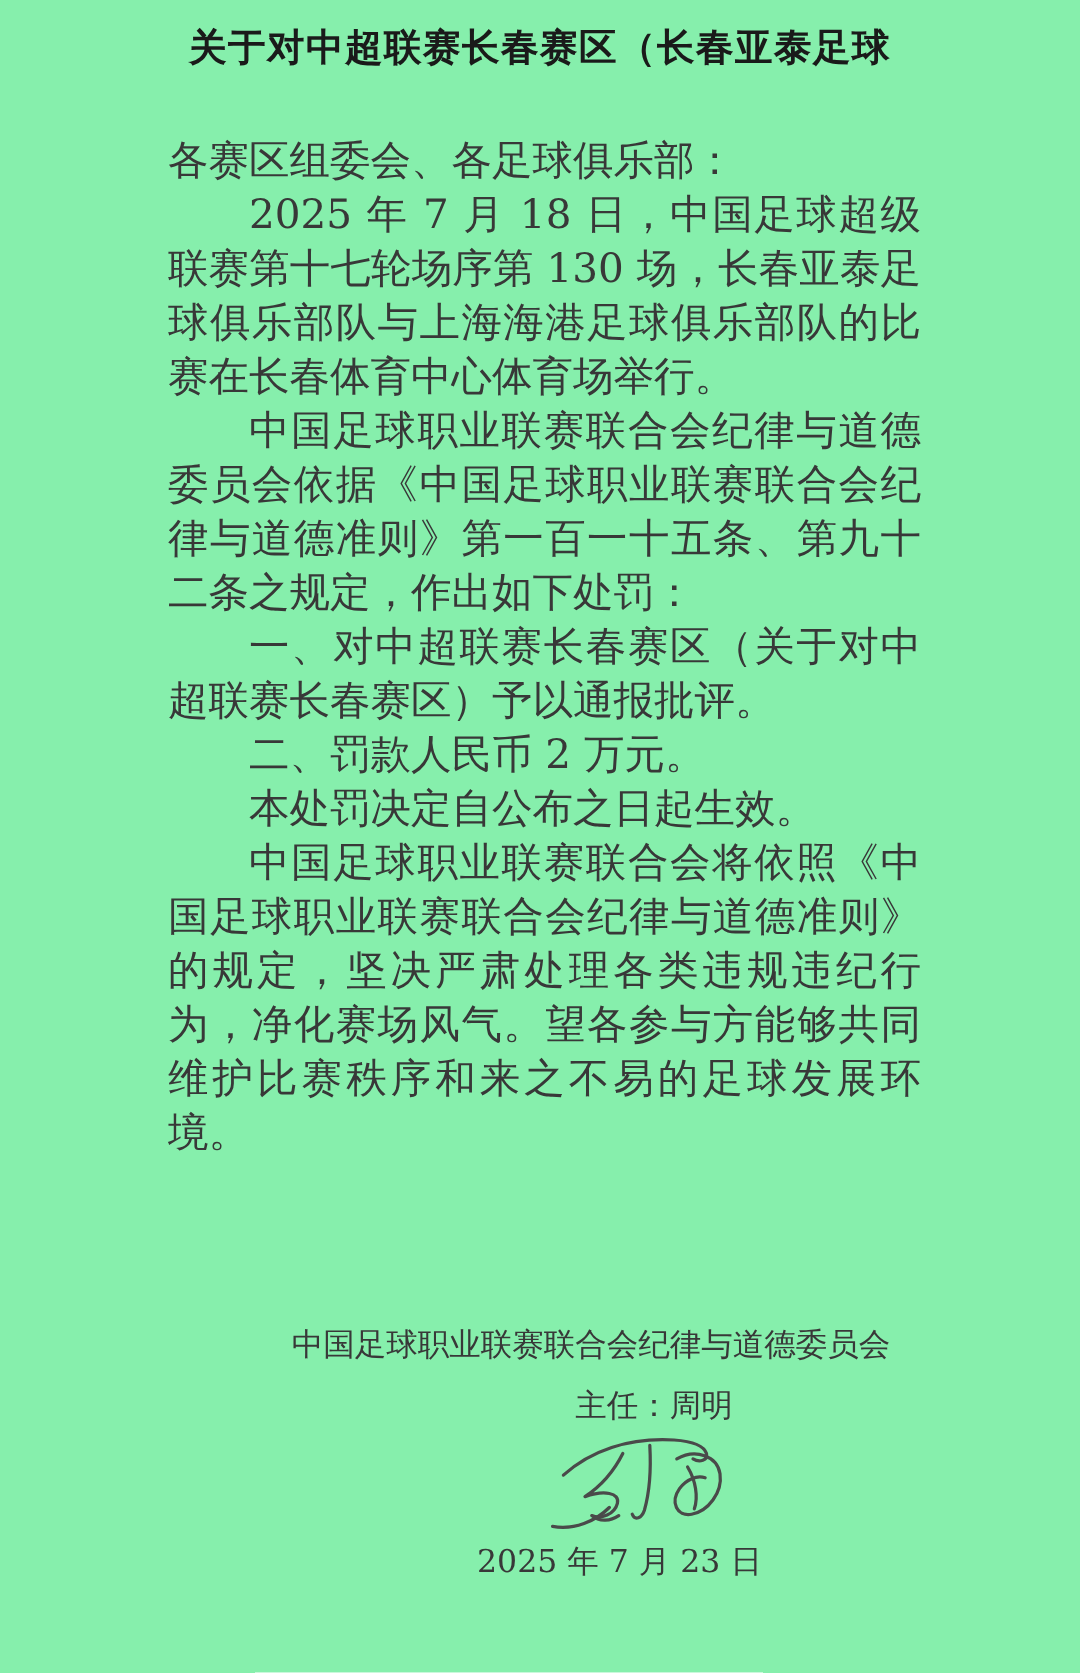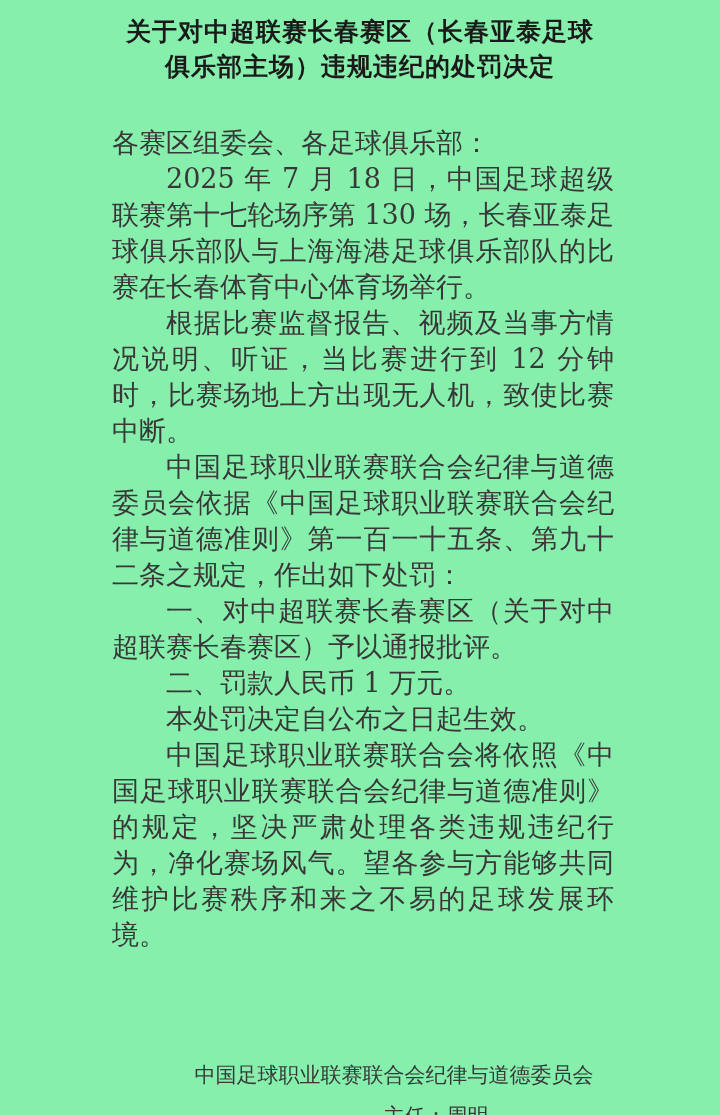--- a/index.html
+++ b/index.html
@@ -71,30 +71,28 @@
     line-height: 24px;
   }
 </style>
 </head>
 <body>
 
 <div class="page">
 
   <div class="doc-title">
     <div>关于对中超联赛长春赛区（长春亚泰足球</div>
-    <div>俱乐部主场）违规违纪的处罚决定</div>
   </div>
 
   <div class="doc-body">
     <p class="salutation">各赛区组委会、各足球俱乐部：</p>
     <p>2025 年 7 月 18 日，中国足球超级联赛第十七轮场序第 130 场，长春亚泰足球俱乐部队与上海海港足球俱乐部队的比赛在长春体育中心体育场举行。</p>
-    <p>根据比赛监督报告、视频及当事方情况说明、听证，当比赛进行到 12 分钟时，比赛场地上方出现无人机，致使比赛中断。</p>
     <p>中国足球职业联赛联合会纪律与道德委员会依据《中国足球职业联赛联合会纪律与道德准则》第一百一十五条、第九十二条之规定，作出如下处罚：</p>
     <p>一、对中超联赛长春赛区（关于对中超联赛长春赛区）予以通报批评。</p>
-    <p>二、罚款人民币 1 万元。</p>
+    <p>二、罚款人民币 2 万元。</p>
     <p>本处罚决定自公布之日起生效。</p>
     <p>中国足球职业联赛联合会将依照《中国足球职业联赛联合会纪律与道德准则》的规定，坚决严肃处理各类违规违纪行为，净化赛场风气。望各参与方能够共同维护比赛秩序和来之不易的足球发展环境。</p>
   </div>
 
   <div class="closing">
     <div class="closing-org">中国足球职业联赛联合会纪律与道德委员会</div>
     <div class="closing-signer">主任：周明</div>
     <div class="signature-wrap">
       <svg width="160" height="72" viewBox="0 0 160 80" fill="none" stroke="#4a4a4a" stroke-width="2.4" stroke-linecap="round" stroke-linejoin="round">
         <path d="M14,36 C34,18 62,8 96,10 C110,11 118,14 120,20 C121,25 115,27 110,24"></path>

